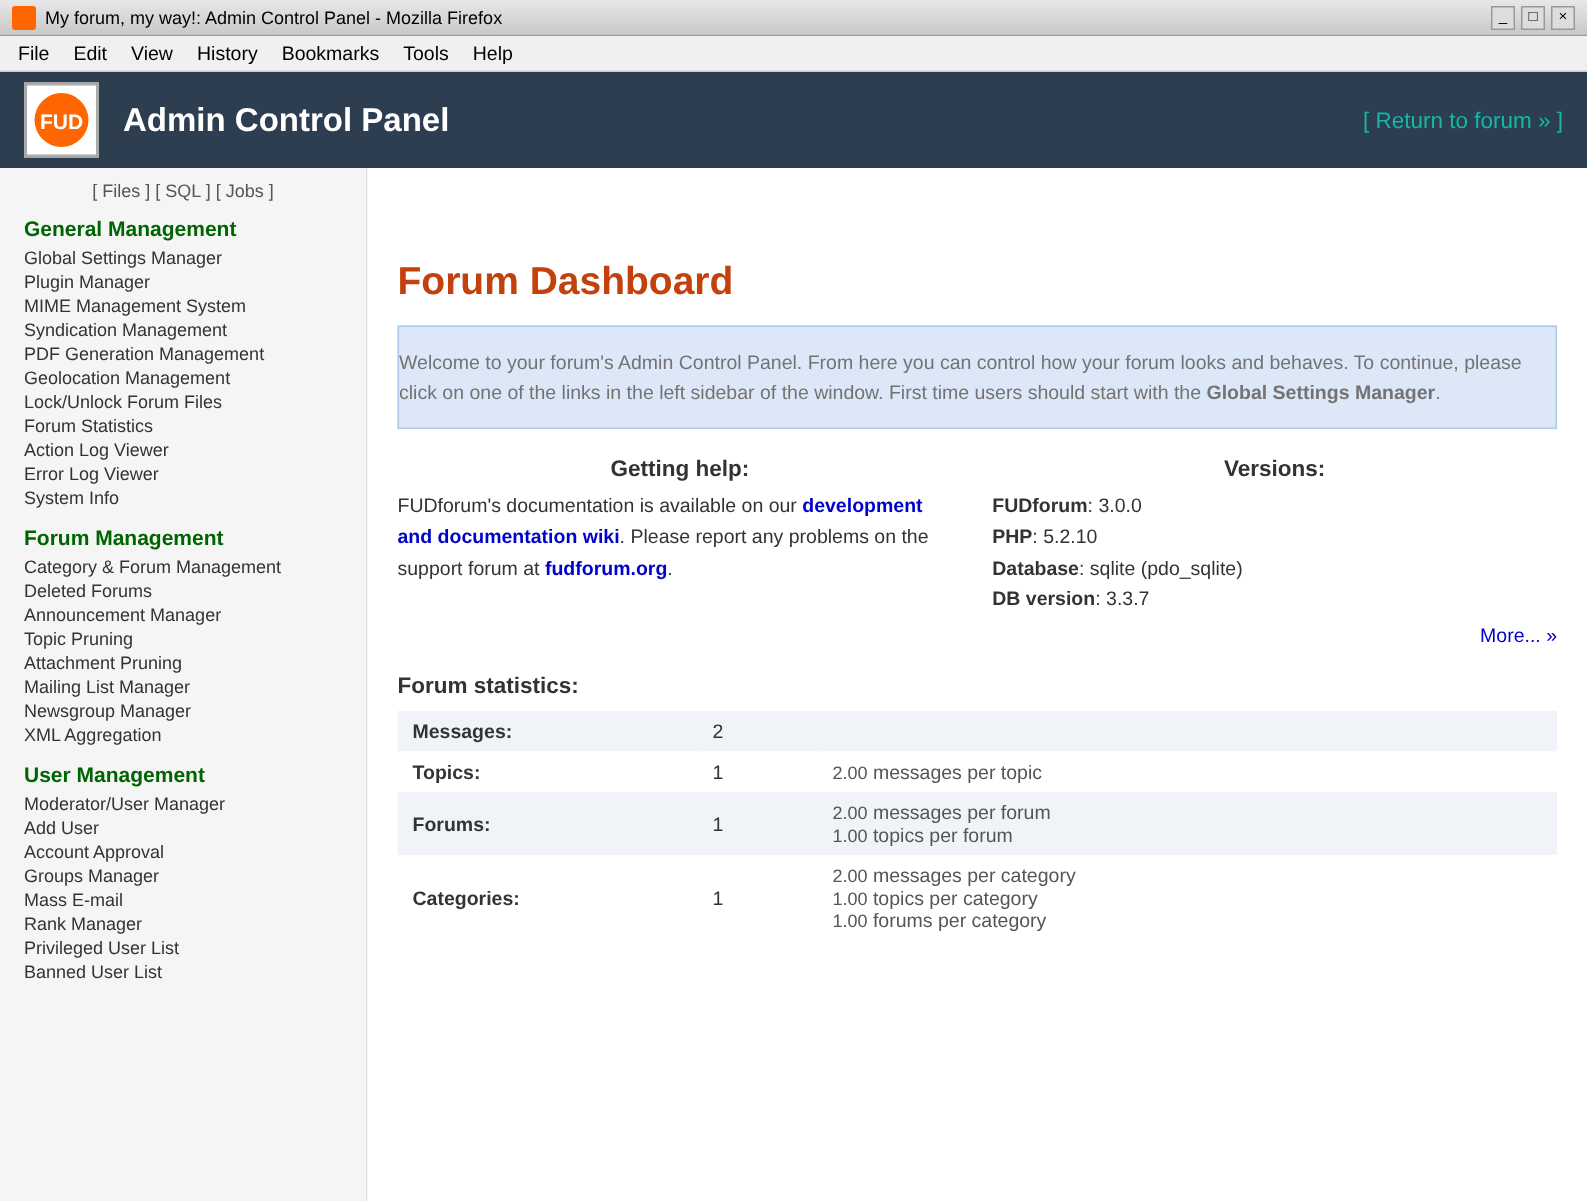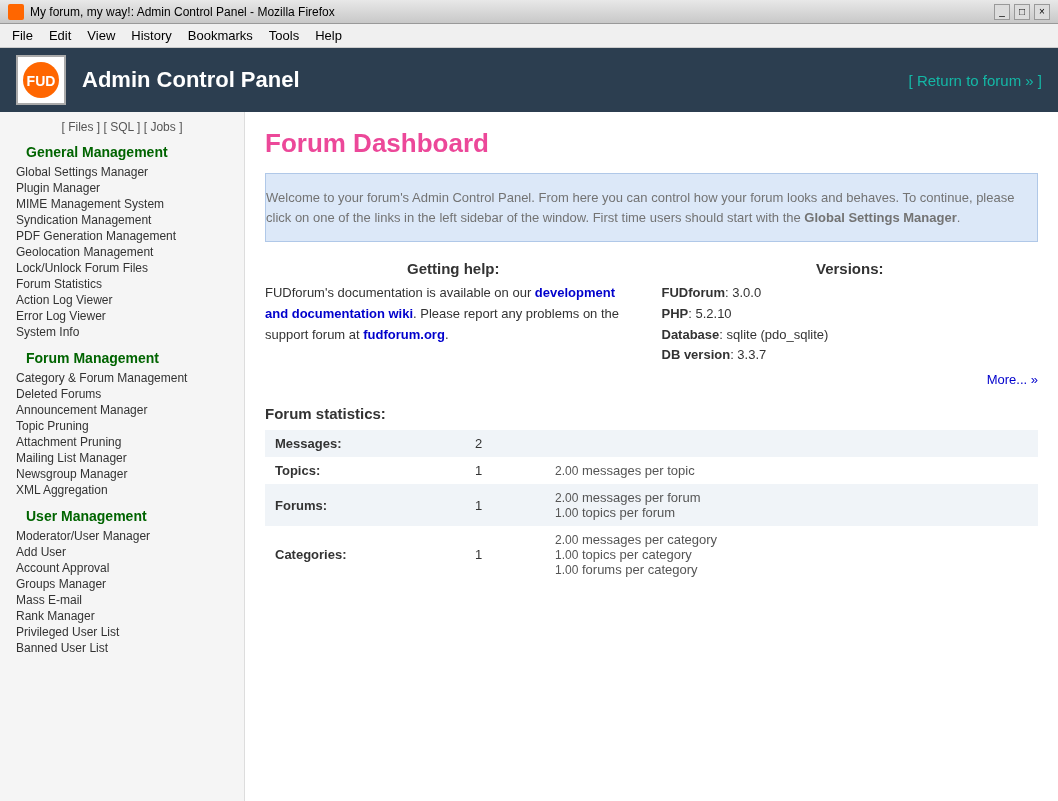--- a/index.html
+++ b/index.html
@@ -88,42 +88,43 @@
       text-align: center;
       margin-bottom: 10px;
       color: #555;
       font-size: 12px;
     }
     #sidebar .top-links a { color: #555; text-decoration: none; }
     #sidebar .section-title {
       color: #006400;
       font-weight: bold;
       font-size: 14px;
-      margin: 10px 0 4px 14px;
+      margin: 10px 0 4px 4px;
     }
     #sidebar .nav-link {
       display: block;
       color: #333;
       text-decoration: none;
       padding: 1px 0 1px 4px;
       font-size: 12px;
     }
 
     
     #main {
       flex: 1;
       padding: 16px 20px;
       overflow-y: auto;
       background: #fff;
     }
     #main h1 {
       font-size: 26px;
       font-weight: bold;
-      color: #ec4899;
+      color: #c2410c;
       margin-bottom: 14px;
+      margin-top: 44px;
     }
     .welcome-box {
       background: #dce8f8;
       border: 1px solid #b0c8e8;
       padding: 14px 0;
       margin-bottom: 18px;
       font-size: 13px;
       color: #737373;
       line-height: 1.5;
     }

